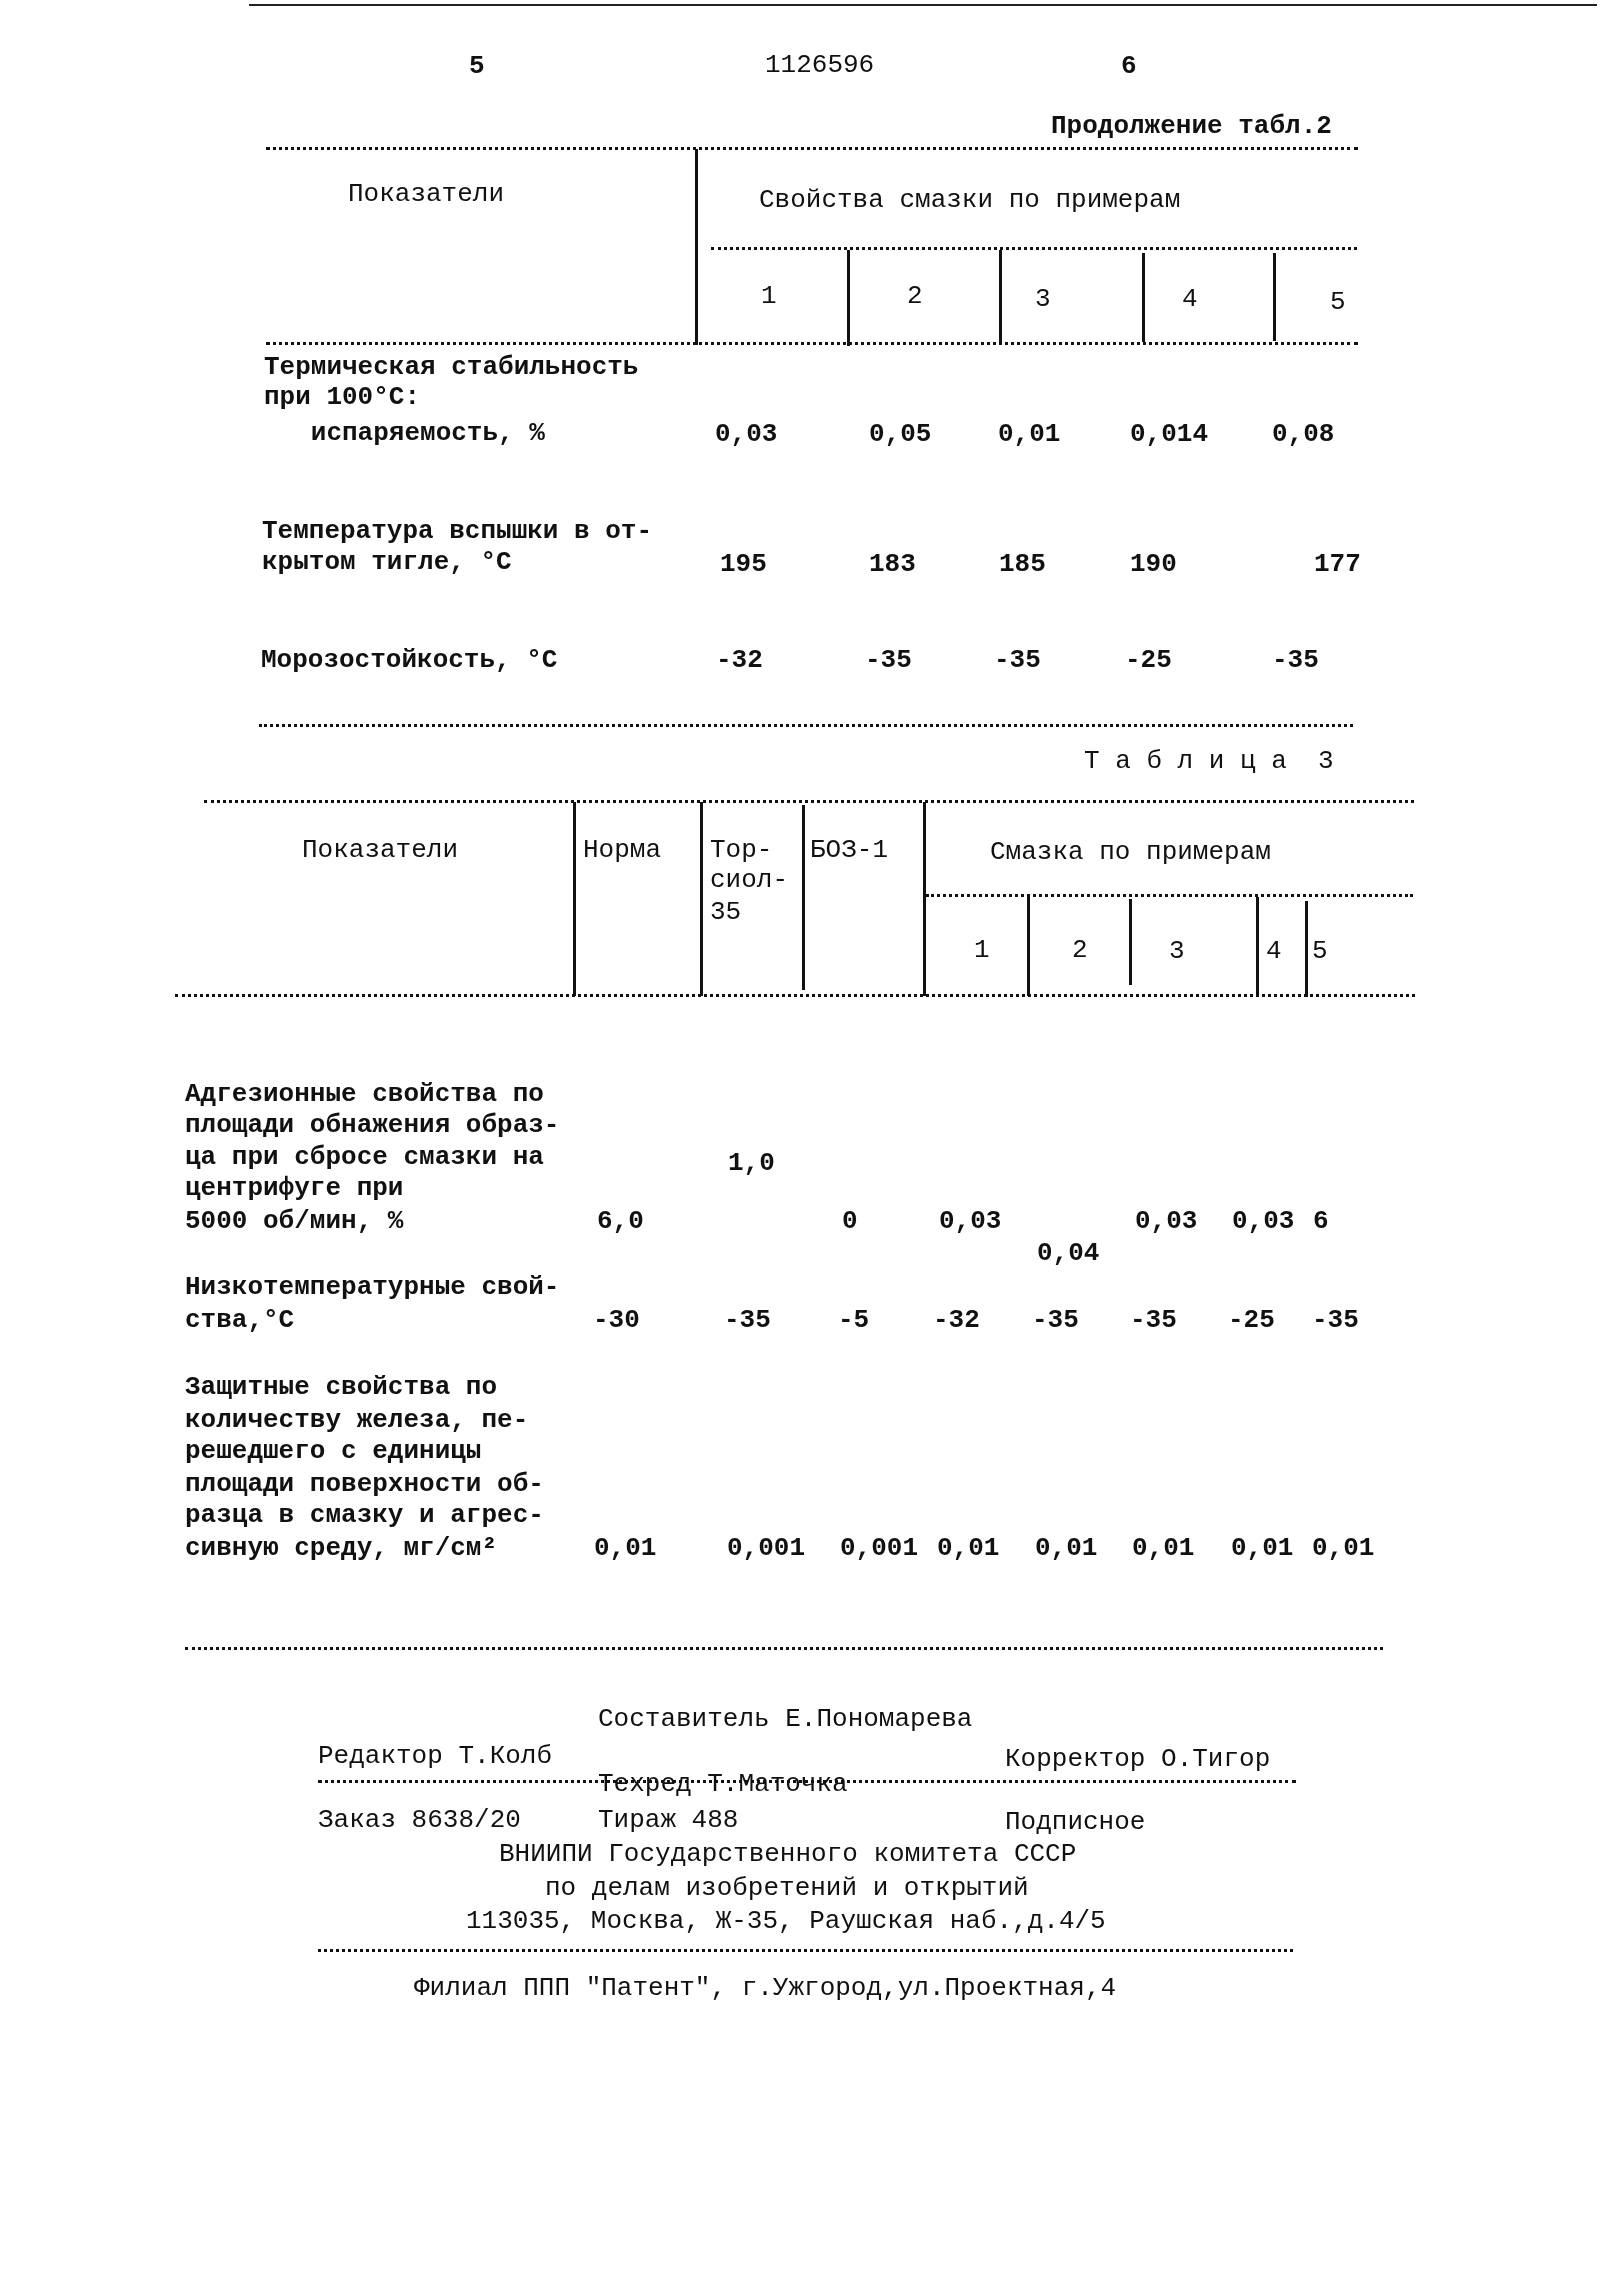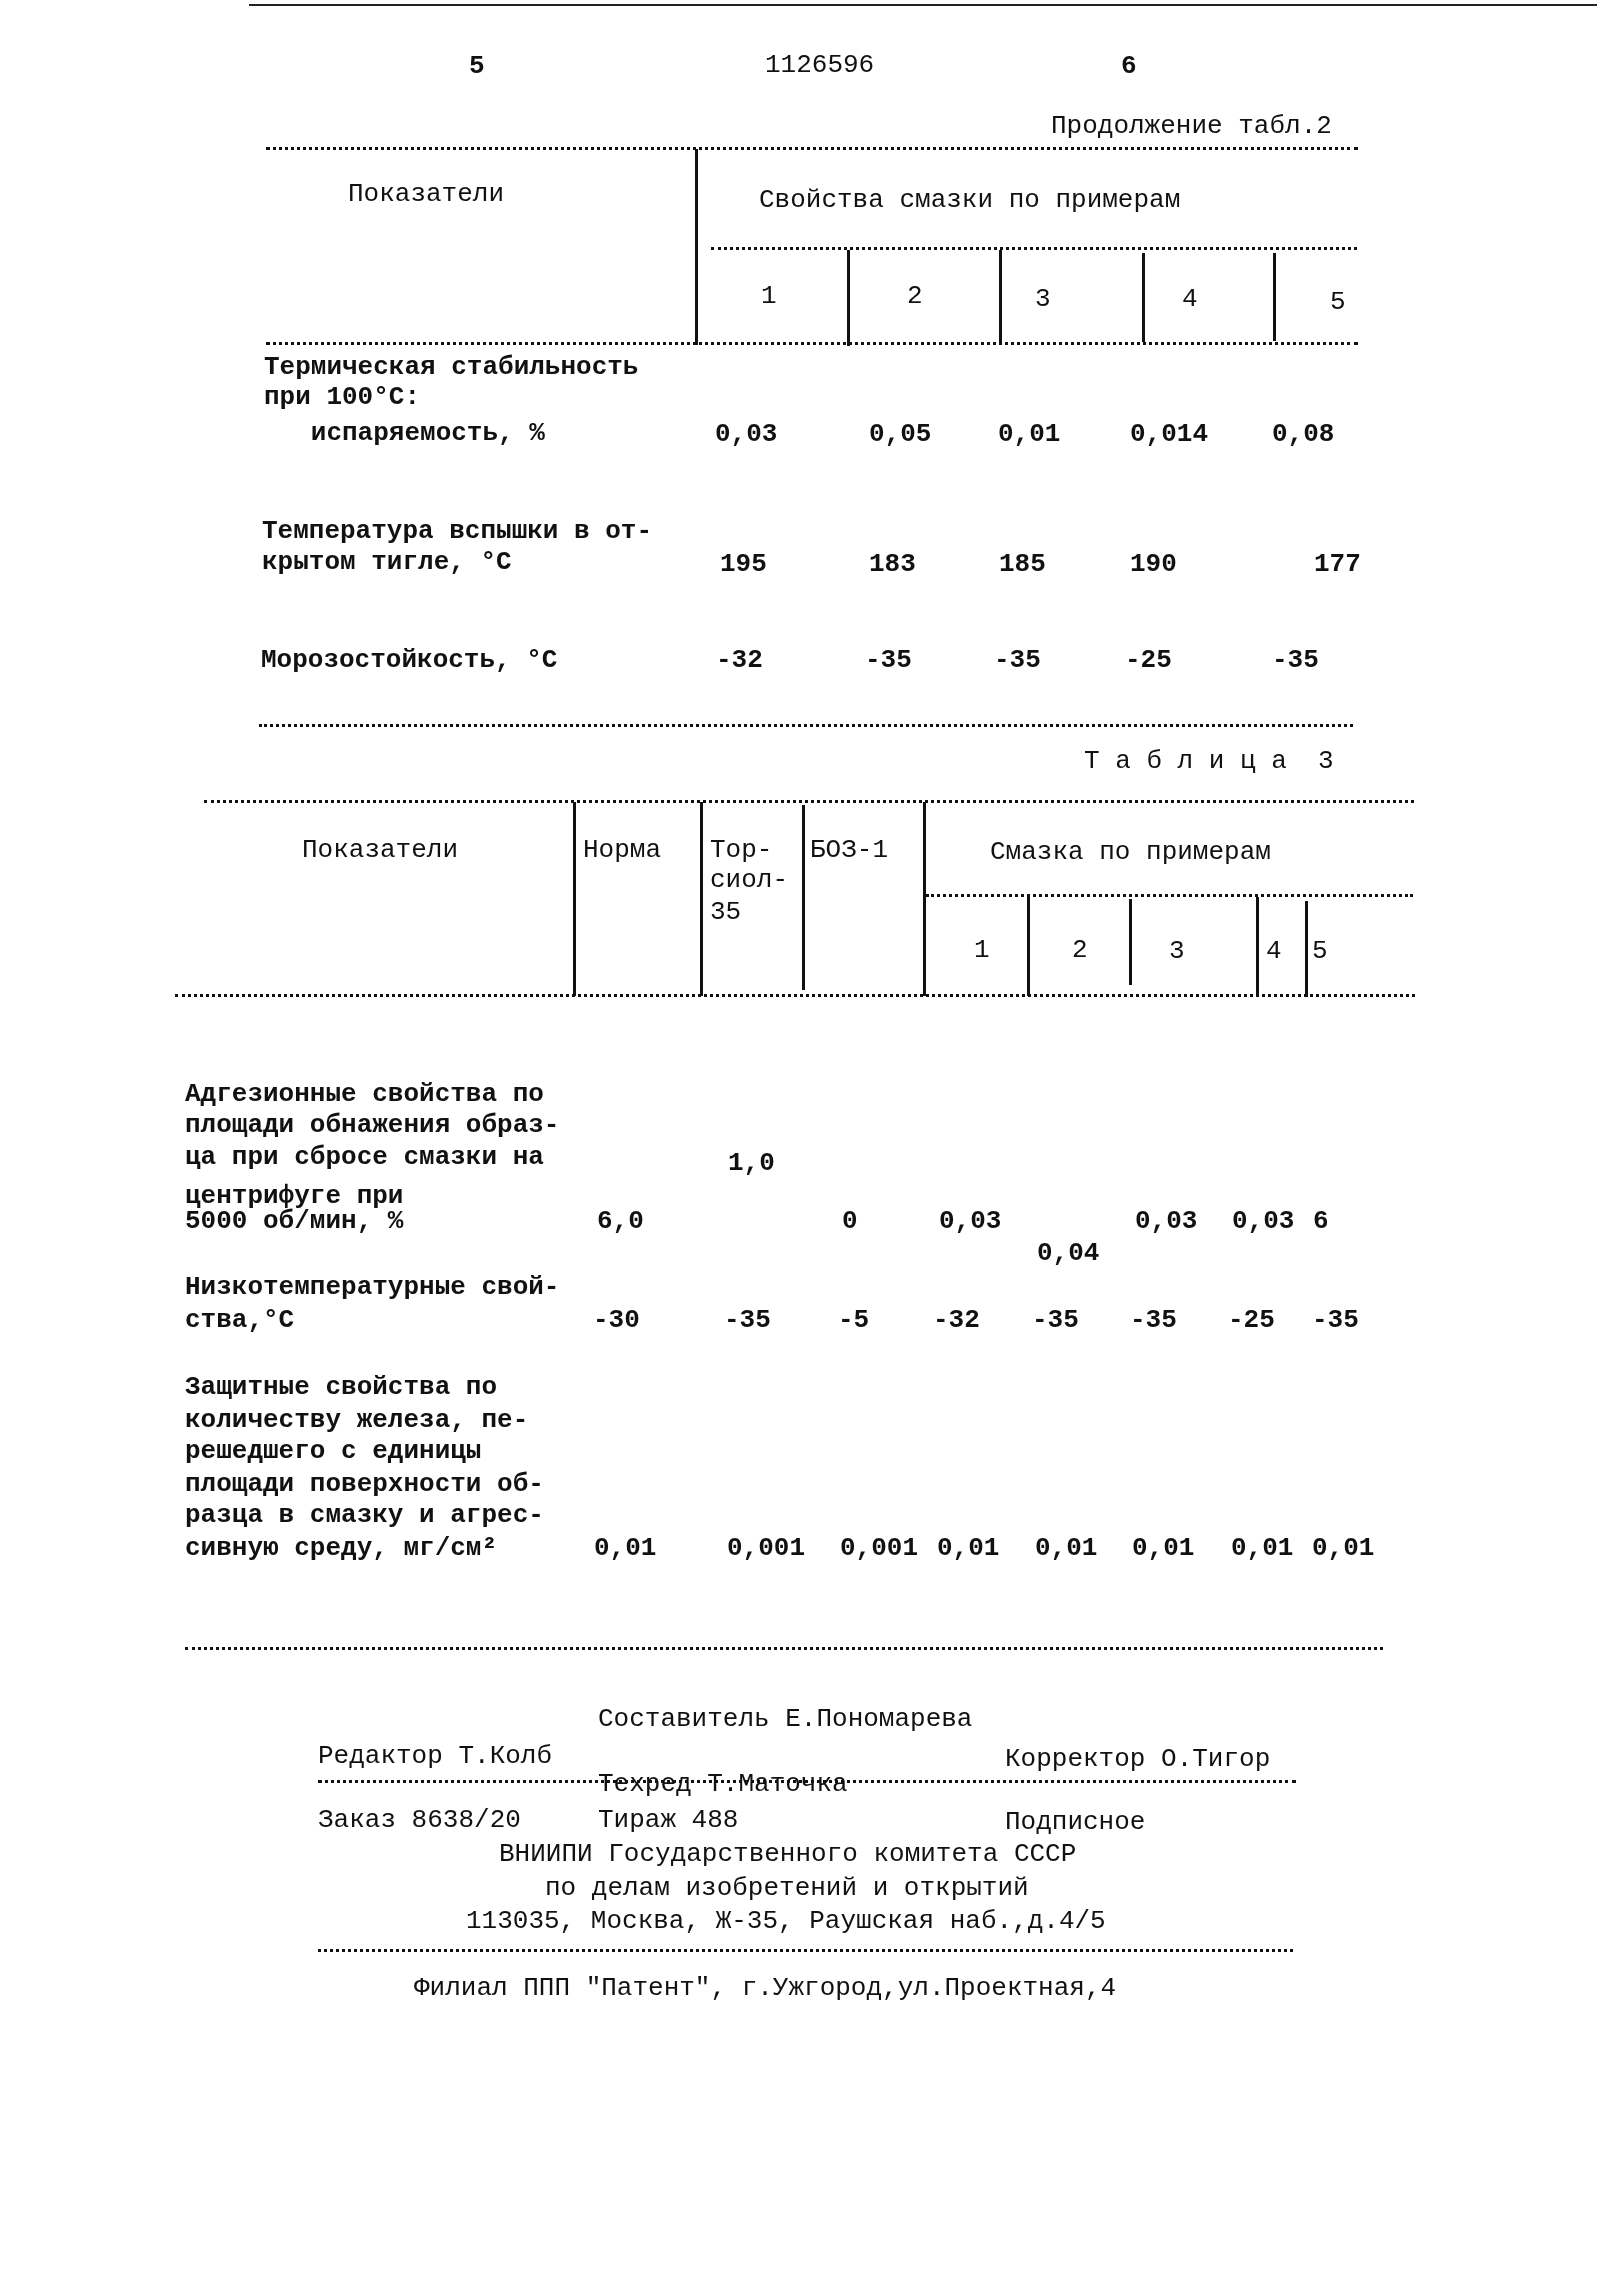--- a/index.html
+++ b/index.html
@@ -14,21 +14,21 @@
 </style>
 </head>
 <body>
 
 <div class="topedge"></div>
 
 <div class="abs t" style="left:469px;top:51px;">5</div>
 <div class="abs t" style="left:765px;top:50px;font-weight:normal;">1126596</div>
 <div class="abs t" style="left:1121px;top:51px;">6</div>
 
-<div class="abs t" style="left:1051px;top:111px;font-weight:normal;">Продолжение табл.2</div>
+<div class="abs t" style="left:1051px;top:111px;font-weight:bold;">Продолжение табл.2</div>
 <div class="dash" style="left:266px;top:147px;width:1092px;"></div>
 <div class="vline" style="left:695px;top:149px;height:196px;"></div>
 
 <div class="abs t" style="left:348px;top:179px;font-weight:normal;">Показатели</div>
 <div class="abs t" style="left:759px;top:185px;font-weight:normal;">Свойства смазки по примерам</div>
 <div class="dash" style="left:711px;top:247px;width:646px;"></div>
 
 <div class="vline" style="left:847px;top:250px;height:96px;"></div>
 <div class="vline" style="left:999px;top:250px;height:92px;"></div>
 <div class="vline" style="left:1142px;top:253px;height:89px;"></div>
@@ -98,21 +98,21 @@
 <div class="abs t" style="left:1072px;top:935px;font-weight:normal;">2</div>
 <div class="abs t" style="left:1169px;top:936px;font-weight:normal;">3</div>
 <div class="abs t" style="left:1266px;top:936px;font-weight:normal;">4</div>
 <div class="abs t" style="left:1312px;top:936px;font-weight:normal;">5</div>
 <div class="dash" style="left:175px;top:994px;width:1240px;"></div>
 
 <div>
   <div class="abs t" style="left:185px;top:1079px;">Адгезионные свойства по</div>
   <div class="abs t" style="left:185px;top:1110px;">площади обнажения образ-</div>
   <div class="abs t" style="left:185px;top:1142px;">ца при сбросе смазки на</div>
-  <div class="abs t" style="left:185px;top:1173px;margin-top:8px;">центрифуге при</div>
+  <div class="abs t" style="left:185px;top:1173px;">центрифуге при</div>
   <div class="abs t" style="left:185px;top:1206px;">5000 об/мин, %</div>
   <div class="abs t" style="left:597px;top:1206px;">6,0</div>
   <div class="abs t" style="left:728px;top:1148px;">1,0</div>
   <div class="abs t" style="left:842px;top:1206px;">0</div>
   <div class="abs t" style="left:939px;top:1206px;">0,03</div>
   <div class="abs t" style="left:1037px;top:1206px;margin-top:32px;">0,04</div>
   <div class="abs t" style="left:1135px;top:1206px;">0,03</div>
   <div class="abs t" style="left:1232px;top:1206px;">0,03</div>
   <div class="abs t" style="left:1313px;top:1206px;">6</div>
 </div>

